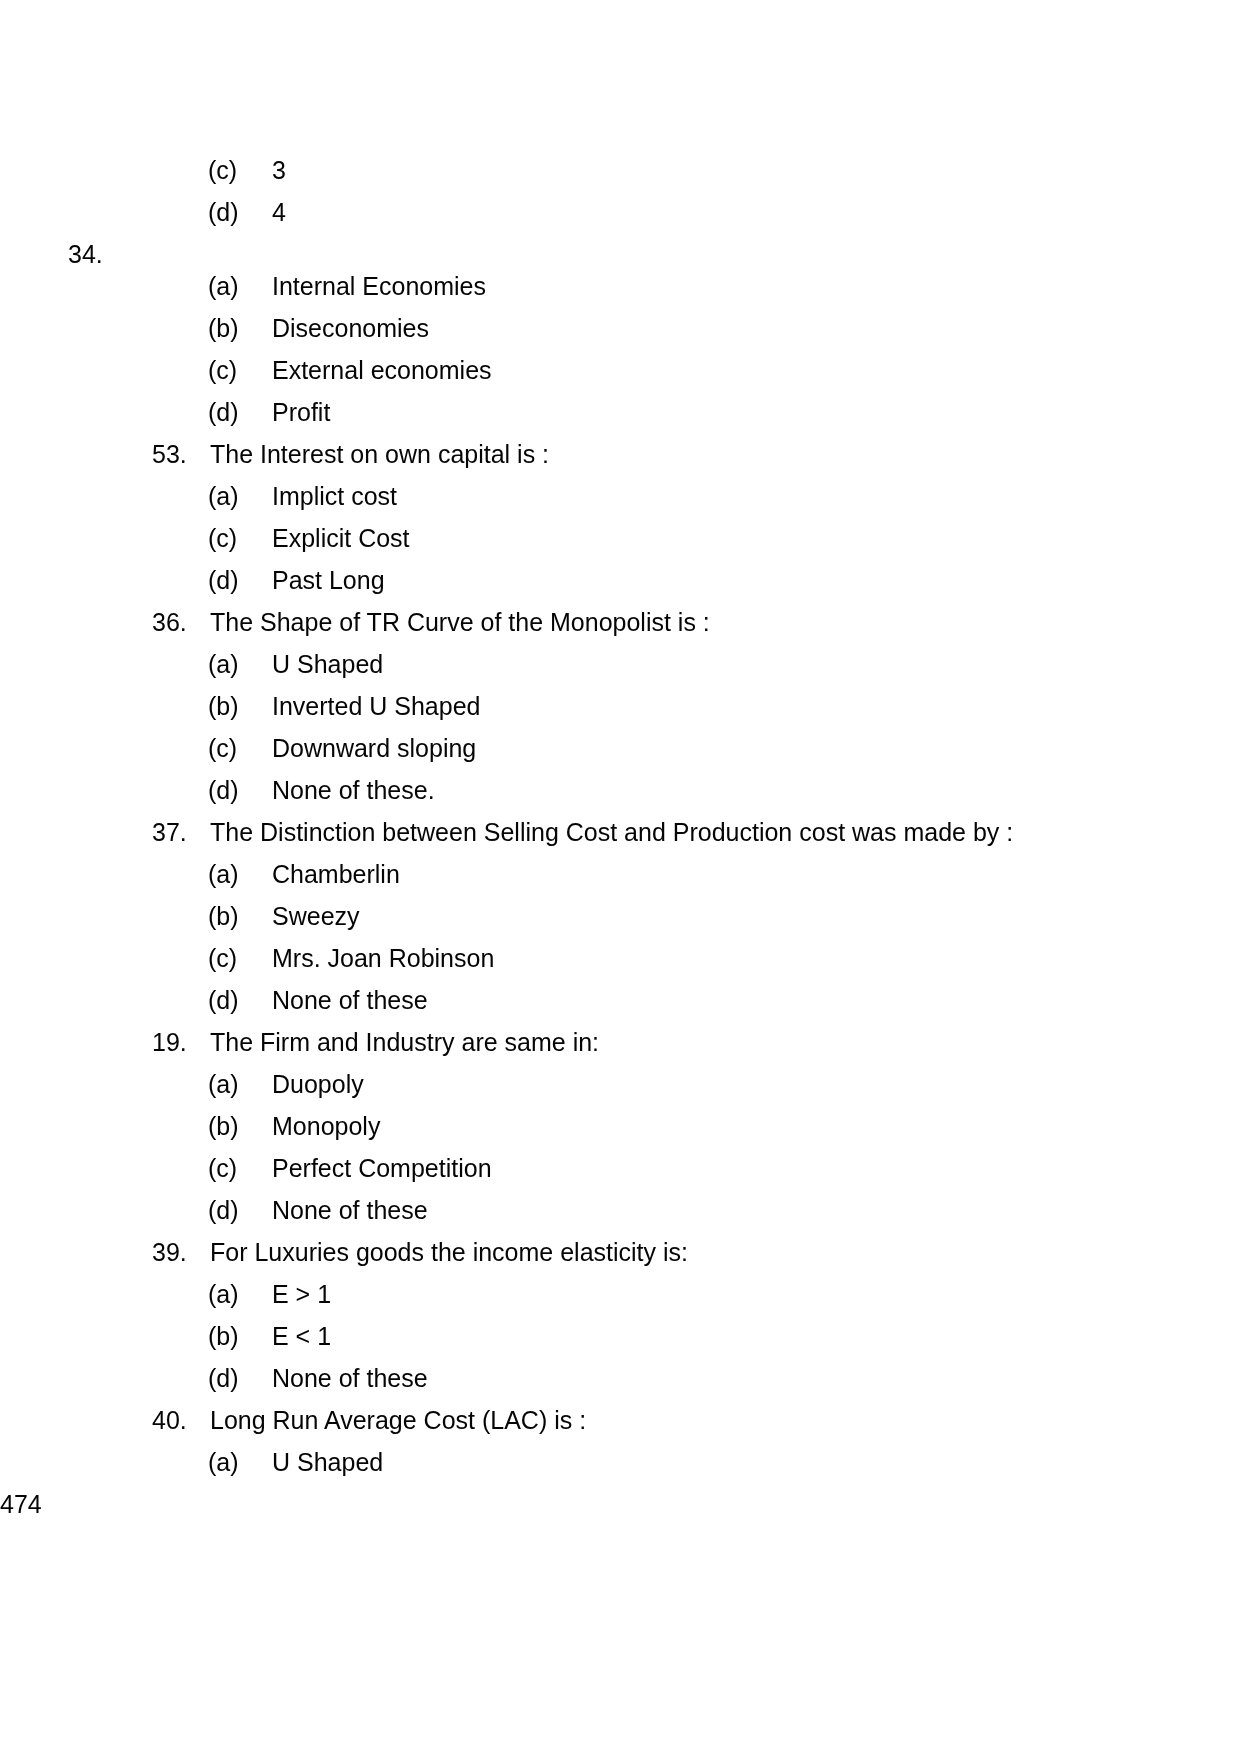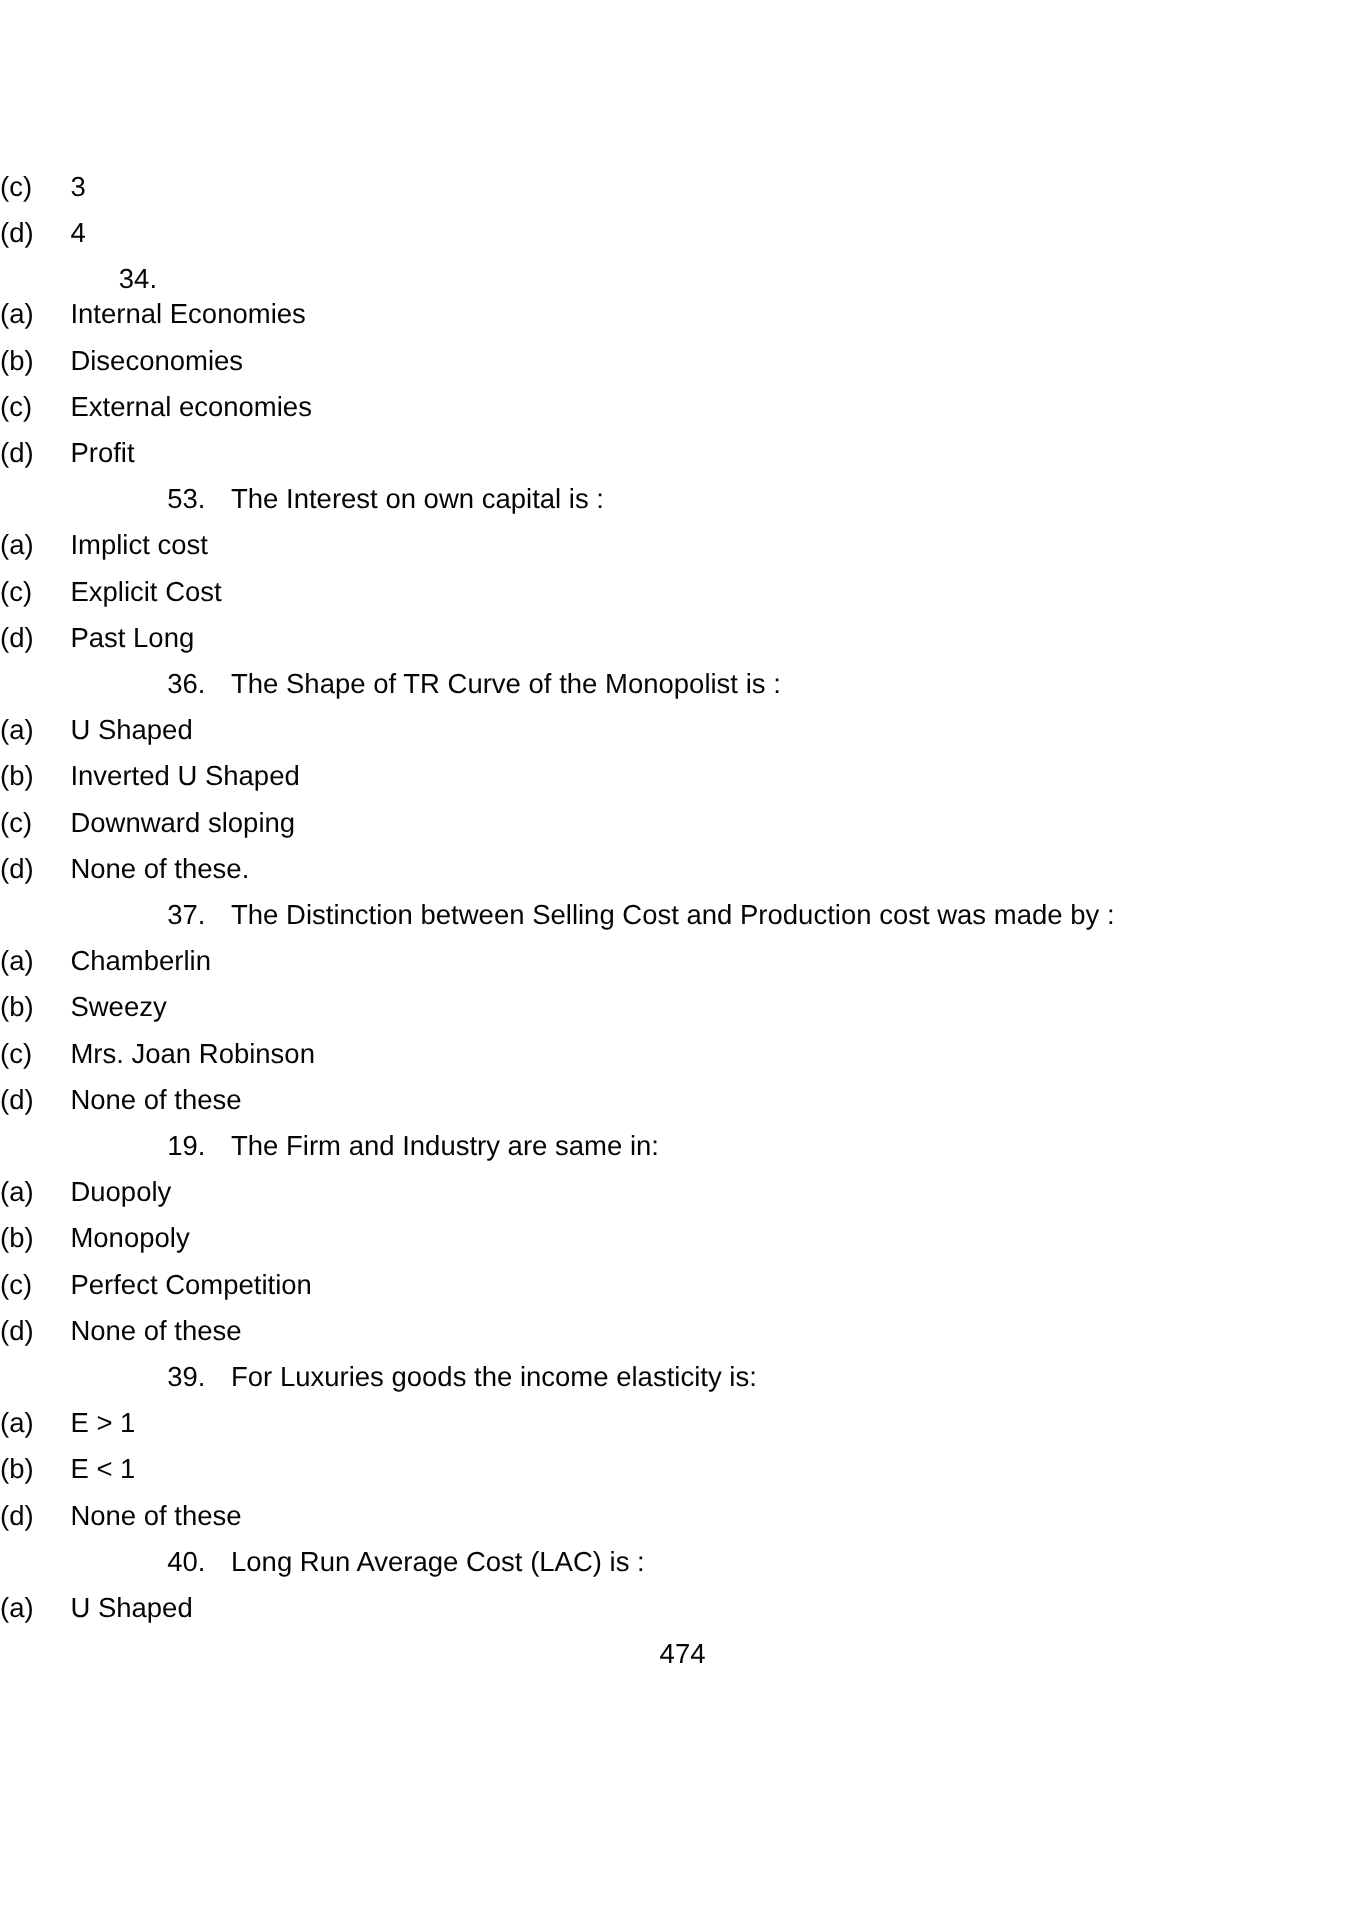--- a/index.html
+++ b/index.html
@@ -8,39 +8,39 @@
     width: 1241px;
     height: 1754px;
     background: #ffffff;
     overflow: hidden;
     font-family: "Liberation Sans", "DejaVu Sans", sans-serif;
     font-size: 25px;
     color: #050505;
   }
   .content { padding-top: 149px; }
   .row { line-height: 42px; white-space: nowrap; }
-  .opt { }
+  .opt { padding-left: 208px; }
   .opt .l { display: inline-block; width: 64px; }
   .q { padding-left: 152px; }
   .q .n { display: inline-block; width: 58px; }
   
   .q-multi {
     display: flex;
-    padding-left: 108px;
+    padding-left: 68px;
     margin: 4px 0 -6px 0;
   }
   .q-multi .n { flex: 0 0 58px; line-height: 34px; }
   .q-multi .t {
     width: 882px;
     line-height: 34px;
     text-align: justify;
     text-justify: inter-word;
     white-space: normal;
   }
-  .pagenum { line-height: 42px; text-align: center; }
+  .pagenum { line-height: 42px; }
 </style>
 </head>
 <body>
 
 <div class="page">
   <div class="content">
 
     <div class="row opt">
       <span class="l">(c)</span><span class="t">3</span>
     </div>

